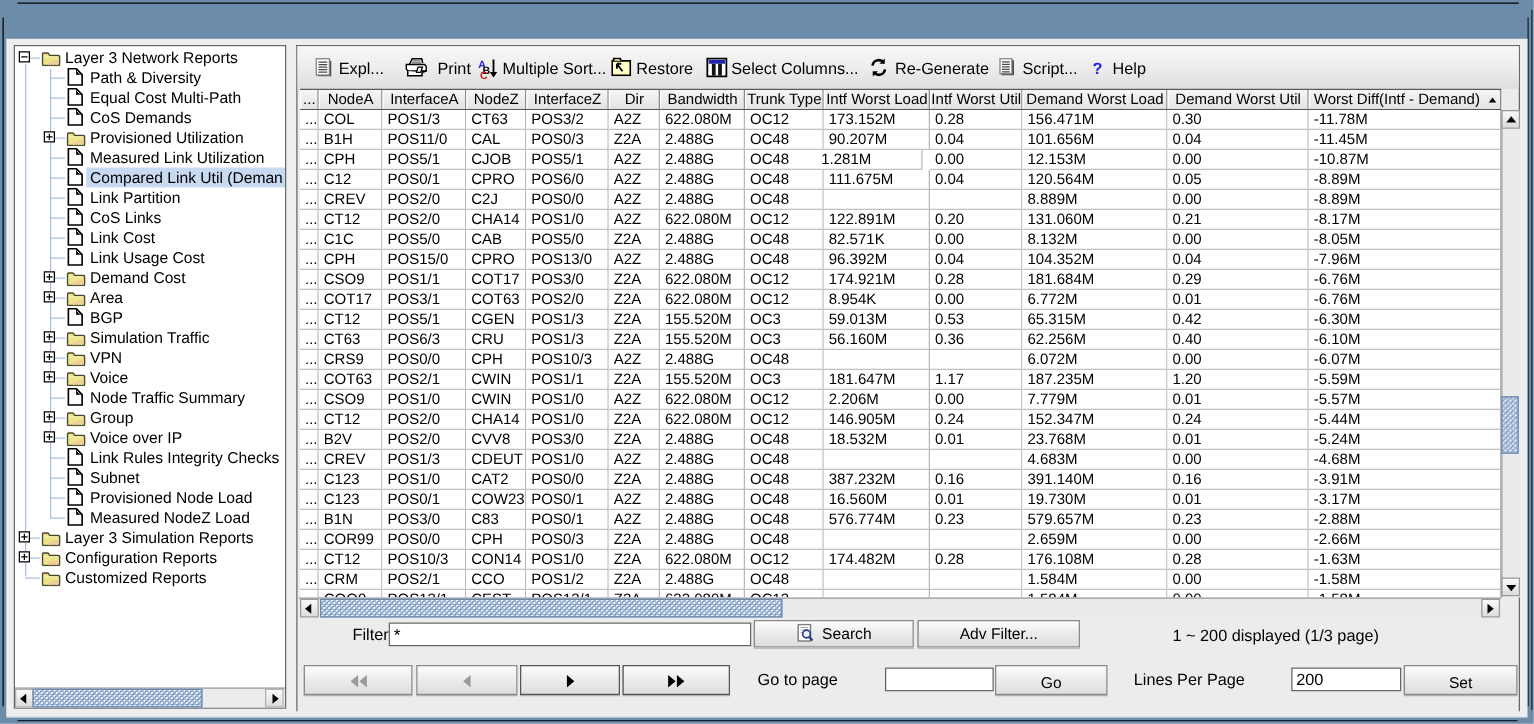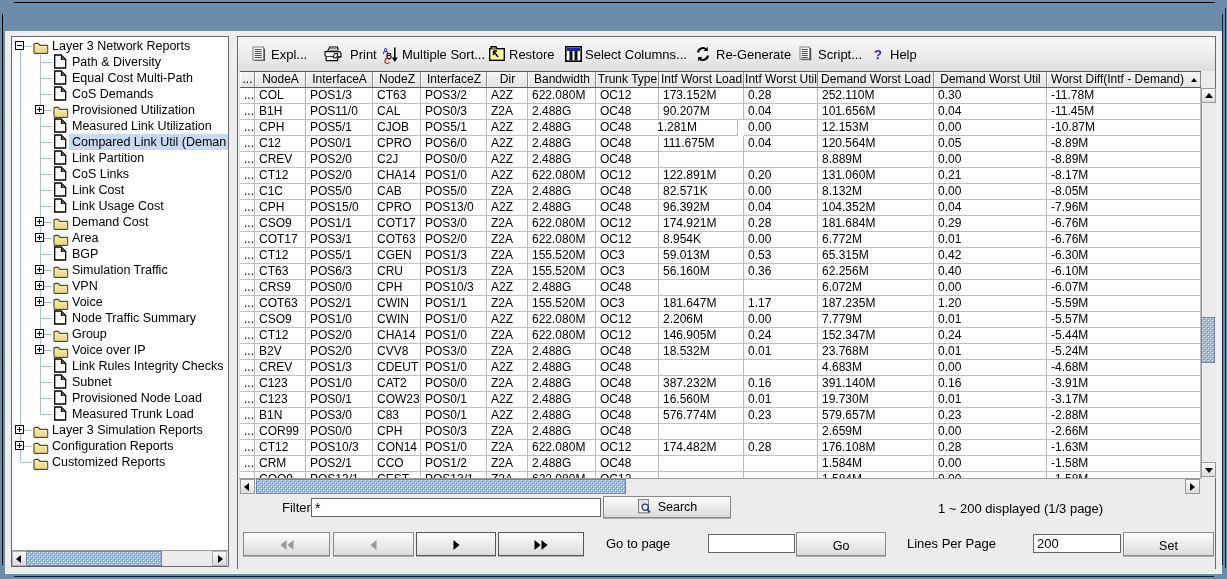--- a/index.html
+++ b/index.html
@@ -273,21 +273,21 @@
               <path d="M7.9 0.7 L13 5.8 L7.9 5.8 Z" fill="#000"></path>
               <path d="M8.6 2.8 L10.8 5" stroke="#e8eef8" stroke-width="0.7"></path>
             </svg></div>
 <div class="tlabel" style="left:60px;top:353px">Provisioned Node Load</div>
 <div class="stub" style="left:28px;top:377px;width:12px"></div>
 <div class="ticon" style="left:41px;top:369px"><svg width="14" height="15" viewBox="0 0 14 15">
               <path d="M1.7 1 L8.1 1 L12.7 5.6 L12.7 14 L1.7 14 Z" fill="#fff" stroke="#000" stroke-width="1.3"></path>
               <path d="M7.9 0.7 L13 5.8 L7.9 5.8 Z" fill="#000"></path>
               <path d="M8.6 2.8 L10.8 5" stroke="#e8eef8" stroke-width="0.7"></path>
             </svg></div>
-<div class="tlabel" style="left:60px;top:369px">Measured Trunk Load</div>
+<div class="tlabel" style="left:60px;top:369px">Measured NodeZ Load</div>
 <div class="stub" style="left:8px;top:393px;width:12px"></div>
 <div class="expbox" style="left:3px;top:388px">
             <span class="exph"></span>
             <span class="expv"></span>
           </div>
 <div class="ticon" style="left:21px;top:387px"><svg width="16" height="12" viewBox="0 0 16 12">
               <path d="M1 10.6 L1 2.4 Q1 1.4 2 1.4 L5 1.4 Q5.7 1.4 6 2 L6.7 3.4 L13.8 3.4 Q14.7 3.4 14.7 4.3 L14.7 10.6 Q14.7 11.4 13.9 11.4 L1.8 11.4 Q1 11.4 1 10.6 Z" fill="#ebe48a" stroke="#4a462e" stroke-width="1.1"></path>
               <path d="M7.2 11 l3.8 -3.8 M9.4 11 l3.6 -3.6 M11.6 11 l2.6 -2.6 M8 8.6 l-2.8 2.4" stroke="#eec4a2" stroke-width="0.9"></path>
               <path d="M2.2 4.5 L13.4 4.5" stroke="#f6f1b2" stroke-width="1.1"></path>
             </svg></div>
@@ -396,21 +396,21 @@
               <div class="cell" style="left:0px;width:15px">...</div>
               <div class="cell" style="left:15px;width:51px">COL</div>
               <div class="cell" style="left:66px;width:67px">POS1/3</div>
               <div class="cell" style="left:133px;width:48px">CT63</div>
               <div class="cell" style="left:181px;width:66px">POS3/2</div>
               <div class="cell" style="left:247px;width:41px">A2Z</div>
               <div class="cell" style="left:288px;width:68px">622.080M</div>
               <div class="cell" style="left:356px;width:63px">OC12</div>
               <div class="cell" style="left:419px;width:85px">173.152M</div>
               <div class="cell" style="left:504px;width:74px">0.28</div>
-              <div class="cell" style="left:578px;width:116px">252.110M</div>
+              <div class="cell" style="left:578px;width:116px">156.471M</div>
               <div class="cell" style="left:694px;width:113px">0.30</div>
               <div class="cell" style="left:807px;width:154px">-11.78M</div>
             </div>
 <div class="trow" style="top:16px">
               <div class="cell" style="left:0px;width:15px">...</div>
               <div class="cell" style="left:15px;width:51px">B1H</div>
               <div class="cell" style="left:66px;width:67px">POS11/0</div>
               <div class="cell" style="left:133px;width:48px">CAL</div>
               <div class="cell" style="left:181px;width:66px">POS0/3</div>
               <div class="cell" style="left:247px;width:41px">Z2A</div>
@@ -784,20 +784,21 @@
         <div class="tri" style="left:951px;top:4px;border-top:4px solid transparent;border-bottom:4px solid transparent;border-left:5px solid #000"></div>
       </div>
       <div class="lbl" style="left:44px;top:463px">Filter:</div>
       <div class="tinput" style="left:73px;top:461px;width:290px;height:19px;line-height:19px;font-size:14px">*</div>
       <div class="btn" style="left:365px;top:459px;width:128px;height:22px;line-height:20px"><svg style="vertical-align:-3px;margin-right:6px" width="15" height="15" viewBox="0 0 15 15">
             <rect x="1.6" y="0.6" width="9.8" height="13.2" fill="#fff" stroke="#808080" stroke-width="1.2"></rect>
             <path d="M3.5 3 h6 M3.5 5 h6 M3.5 7 h3" stroke="#aaa" stroke-width="0.9"></path>
             <circle cx="8.2" cy="8.2" r="3.1" fill="rgba(230,238,250,0.85)" stroke="#26368c" stroke-width="1.3"></circle>
             <path d="M10.4 10.6 L13 13.4" stroke="#26368c" stroke-width="1.7"></path>
           </svg>Search</div>
+      <div class="btn" style="left:496px;top:459px;width:130px;height:22px;line-height:20px">Adv Filter...</div>
       <div class="lbl" style="left:700px;top:464px">1 ~ 200 displayed (1/3 page)</div>
       <div class="btn" style="left:5px;top:495px;width:87px;height:24px"><svg width="14" height="10" viewBox="0 0 14 10" style="margin-top:7px">
             <path d="M6.5 0 L0.5 5 L6.5 10 Z M13.5 0 L7.5 5 L13.5 10 Z" fill="#9a9a9a"></path>
           </svg></div>
       <div class="btn" style="left:95px;top:495px;width:81px;height:24px"><svg width="7" height="10" viewBox="0 0 7 10" style="margin-top:7px">
             <path d="M6.5 0 L0.5 5 L6.5 10 Z" fill="#9a9a9a"></path>
           </svg></div>
       <div class="btn" style="left:178px;top:495px;width:80px;height:24px;border-color:#555"><svg width="7" height="10" viewBox="0 0 7 10" style="margin-top:7px">
             <path d="M0.5 0 L6.5 5 L0.5 10 Z" fill="#000"></path>
           </svg></div>

